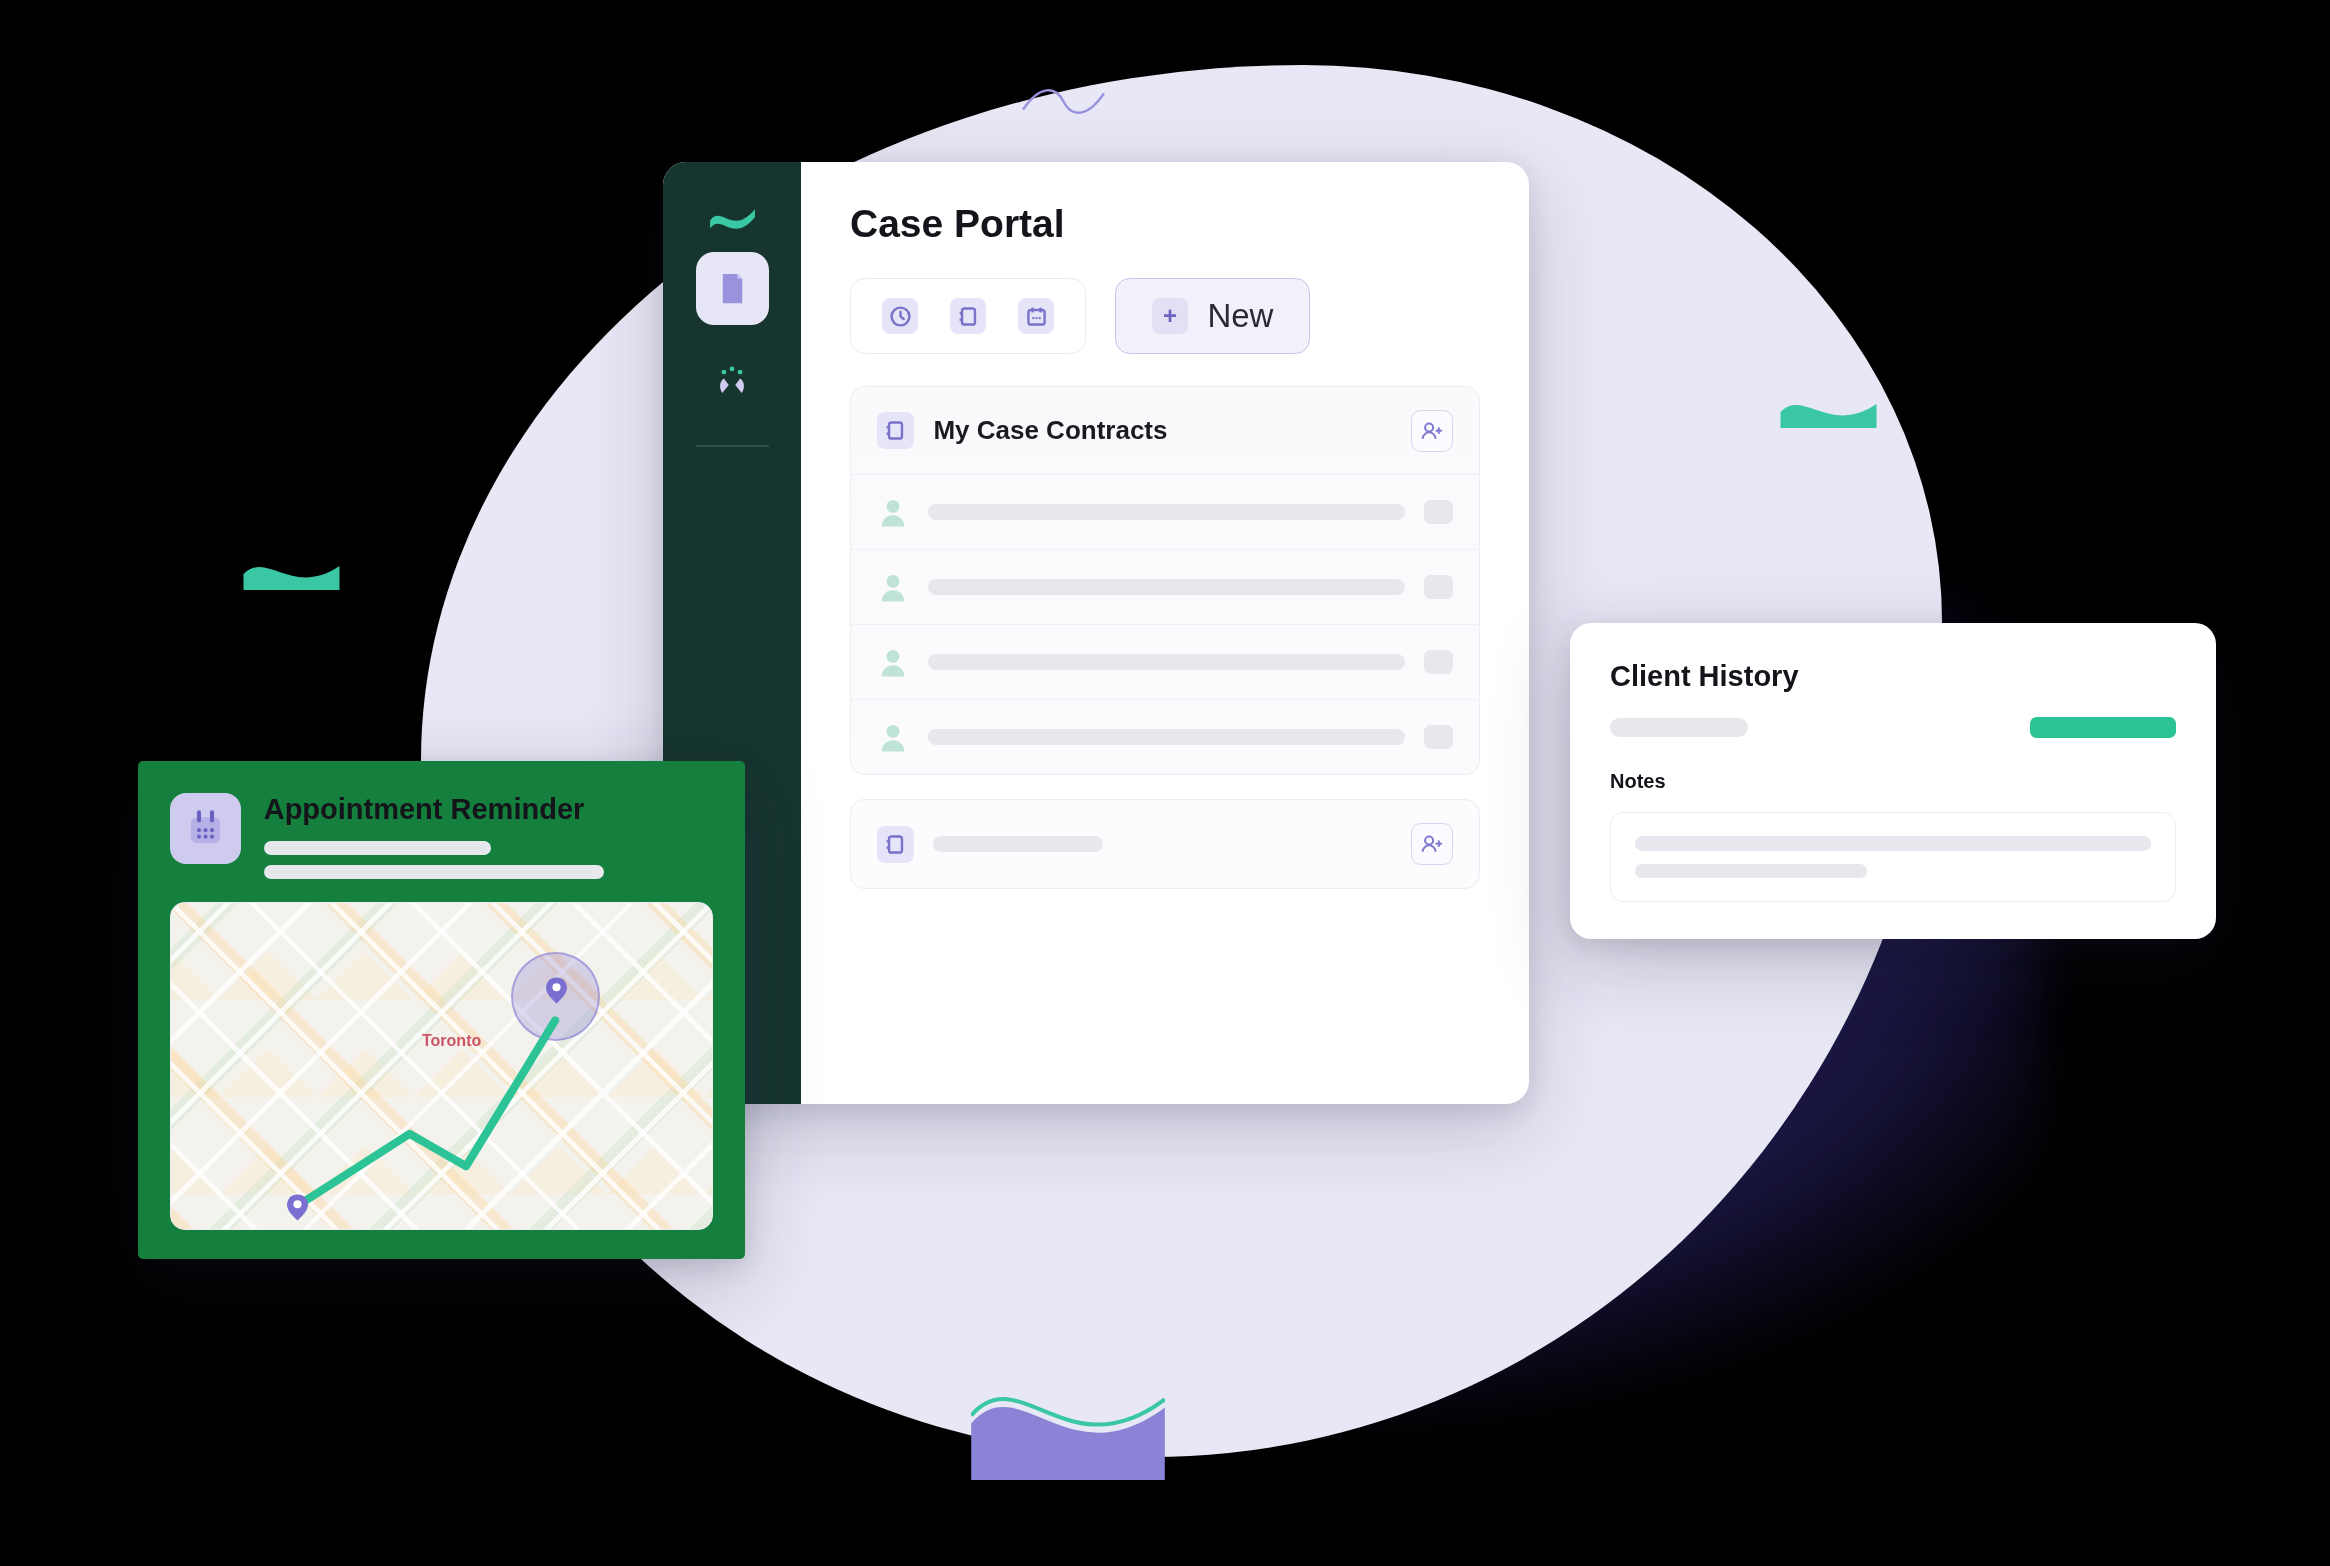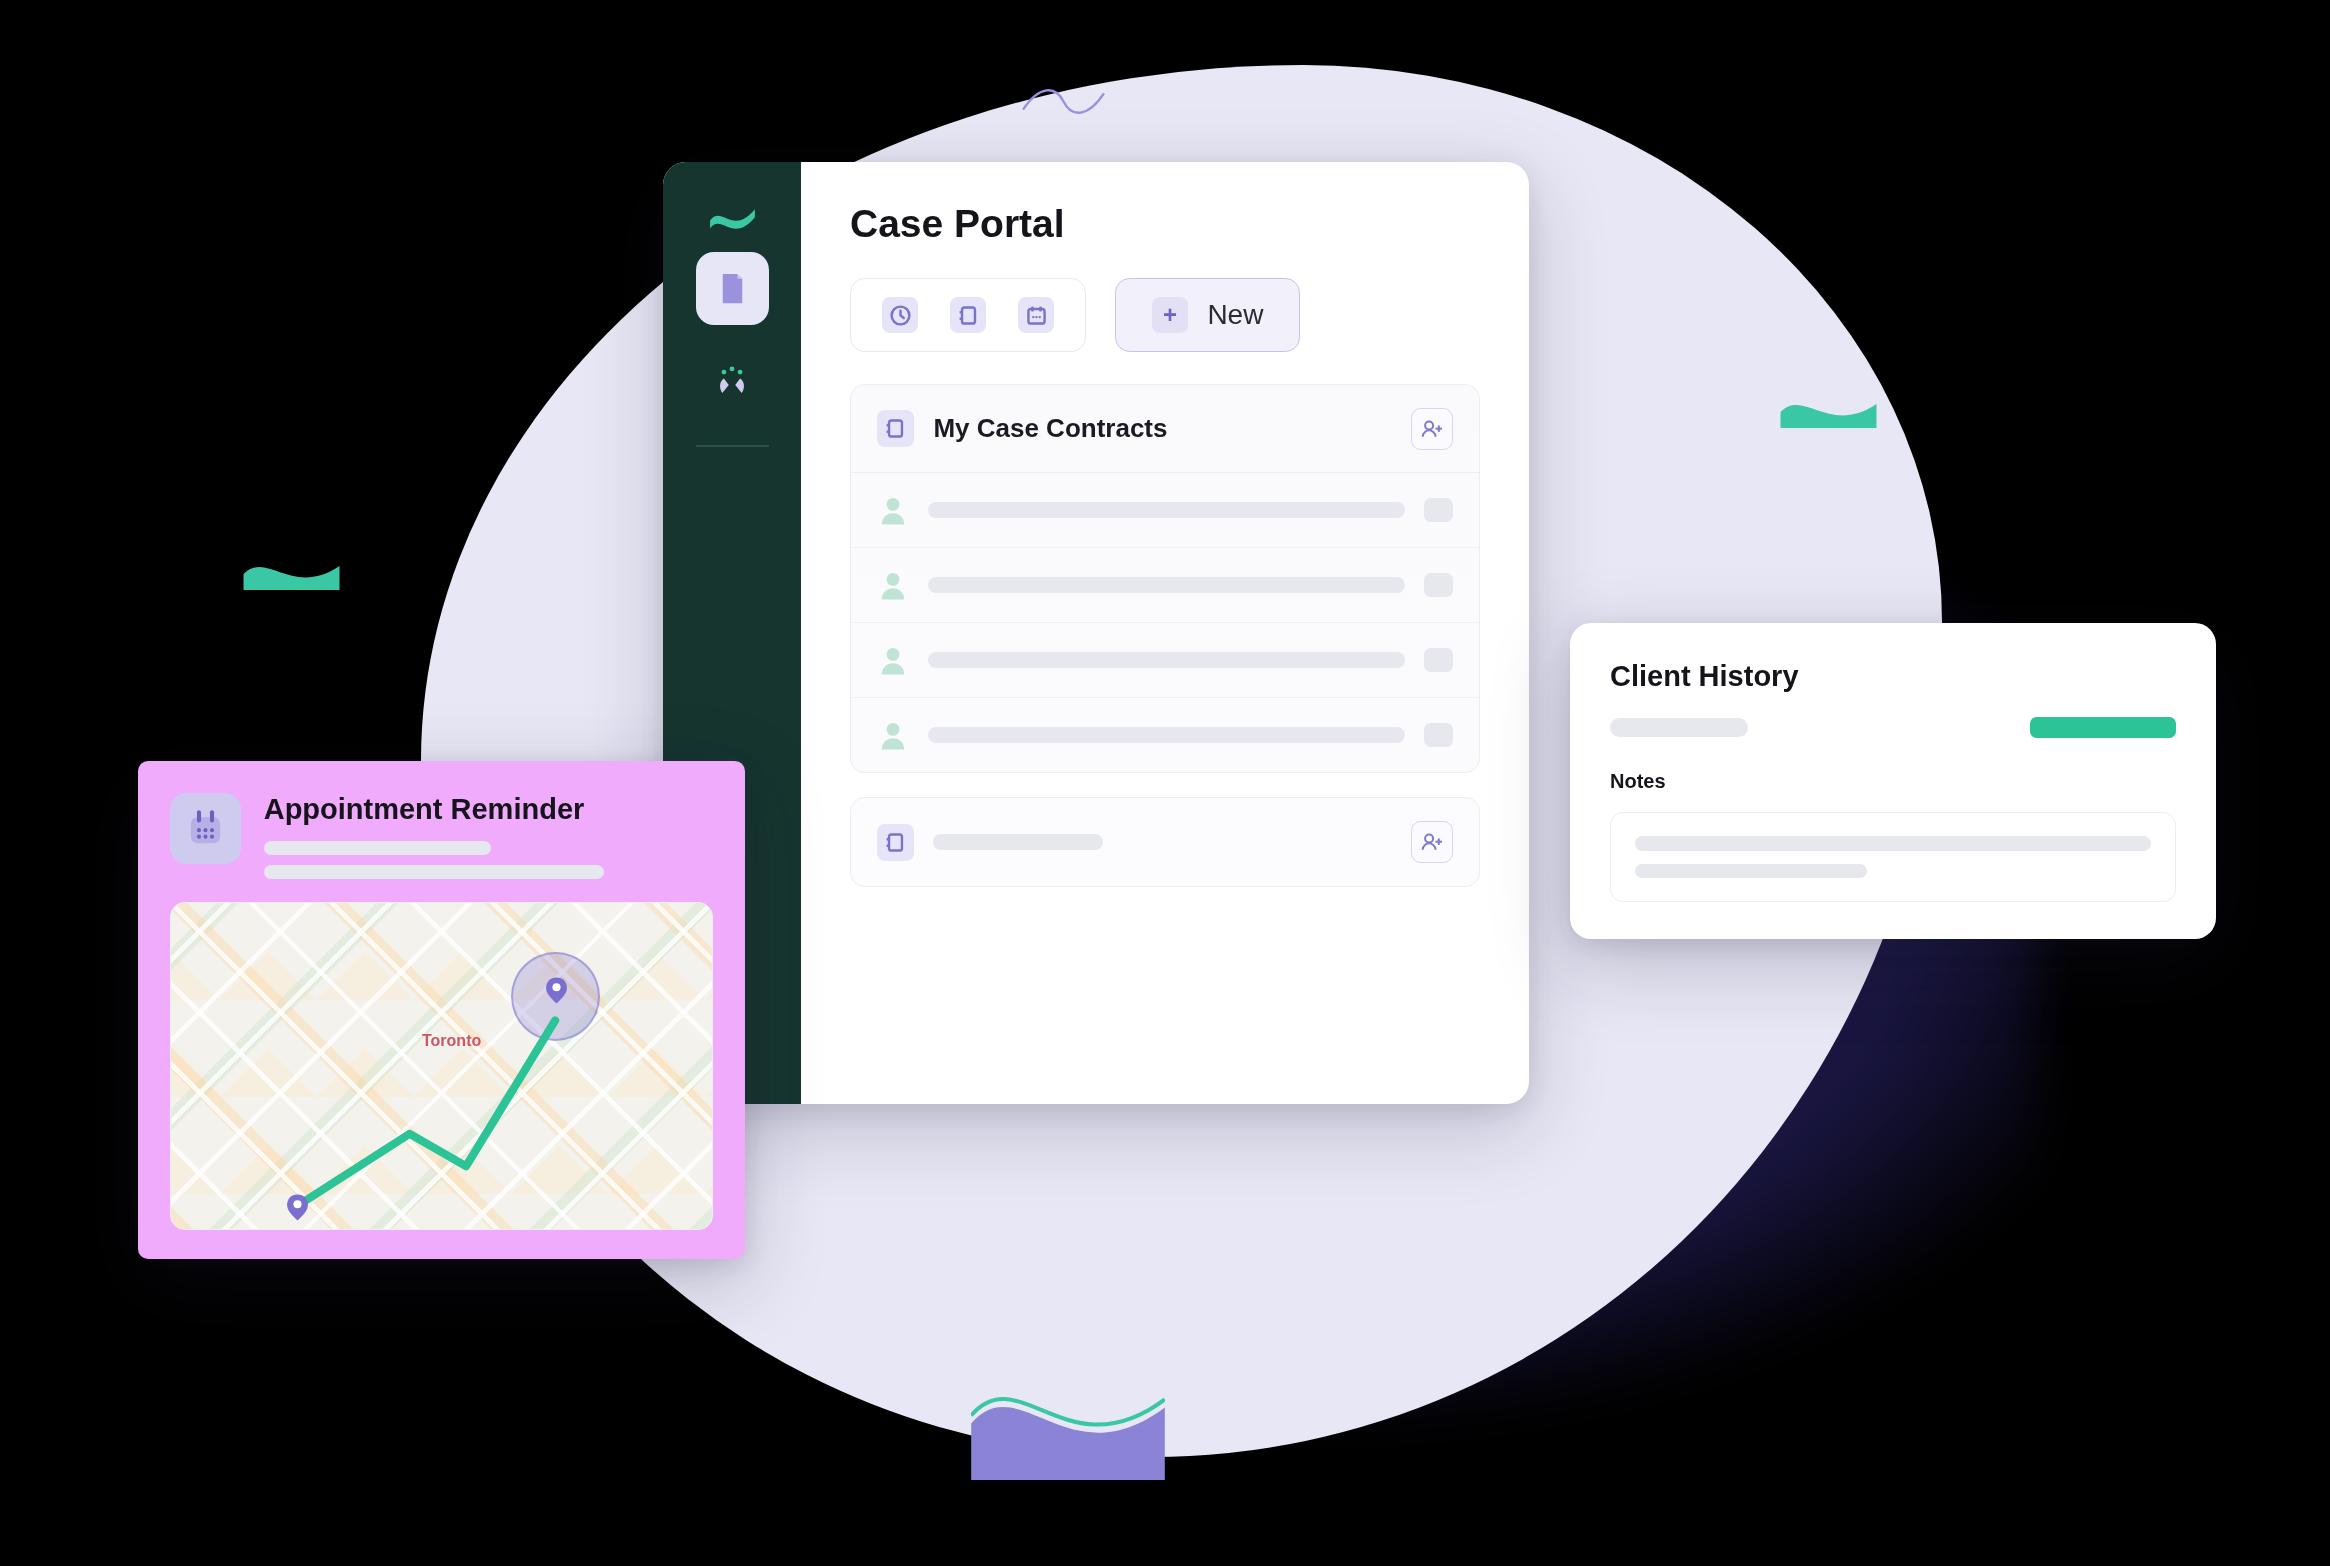--- a/index.html
+++ b/index.html
@@ -98,21 +98,21 @@
   }
   .new-btn .plus {
     width: 36px; height: 36px;
     background: #e3e0f5;
     border-radius: 8px;
     display:flex; align-items:center; justify-content:center;
     color: #6c64c2;
     font-size: 24px;
     font-weight: 600;
   }
-  .new-btn-label { font-size: 28px; color: #2a2a35; font-weight:500; }
+  .new-btn-label { font-size: 33px; color: #2a2a35; font-weight:500; }
 
   .section {
     border: 1.6px solid #ececf2;
     border-radius: 14.6px;
     background: linear-gradient(#fafafd,#fbfbfe);
     margin-bottom: 24px;
   }
   .section-head {
     display:flex; align-items:center;
     padding: 22.7px 26px;
@@ -168,22 +168,22 @@
     padding: 22.7px 26px;
     gap: 19.4px;
   }
   .section2 .text-ph { flex: 0 0 170px; }
 
   
   .appt {
     position: absolute;
     left: 138px; top: 761px;
     width: 607px;
-    background: #f0abfc;
-    border-radius: 10px;
+    background: #15803d;
+    border-radius: 5px;
     box-shadow: 0 24px 81px rgba(30,30,60,0.22), 0 6.5px 24px rgba(30,30,60,0.12);
     padding: 32px 32px 29px 32px;
   }
   .appt-head { display:flex; gap: 22.7px; align-items:flex-start; margin-bottom: 22.7px;}
   .appt-icon {
     width: 71px; height: 71px;
     background: #cfcbef;
     border-radius: 16px;
     display:flex; align-items:center; justify-content:center;
     color:#6a62c0;

